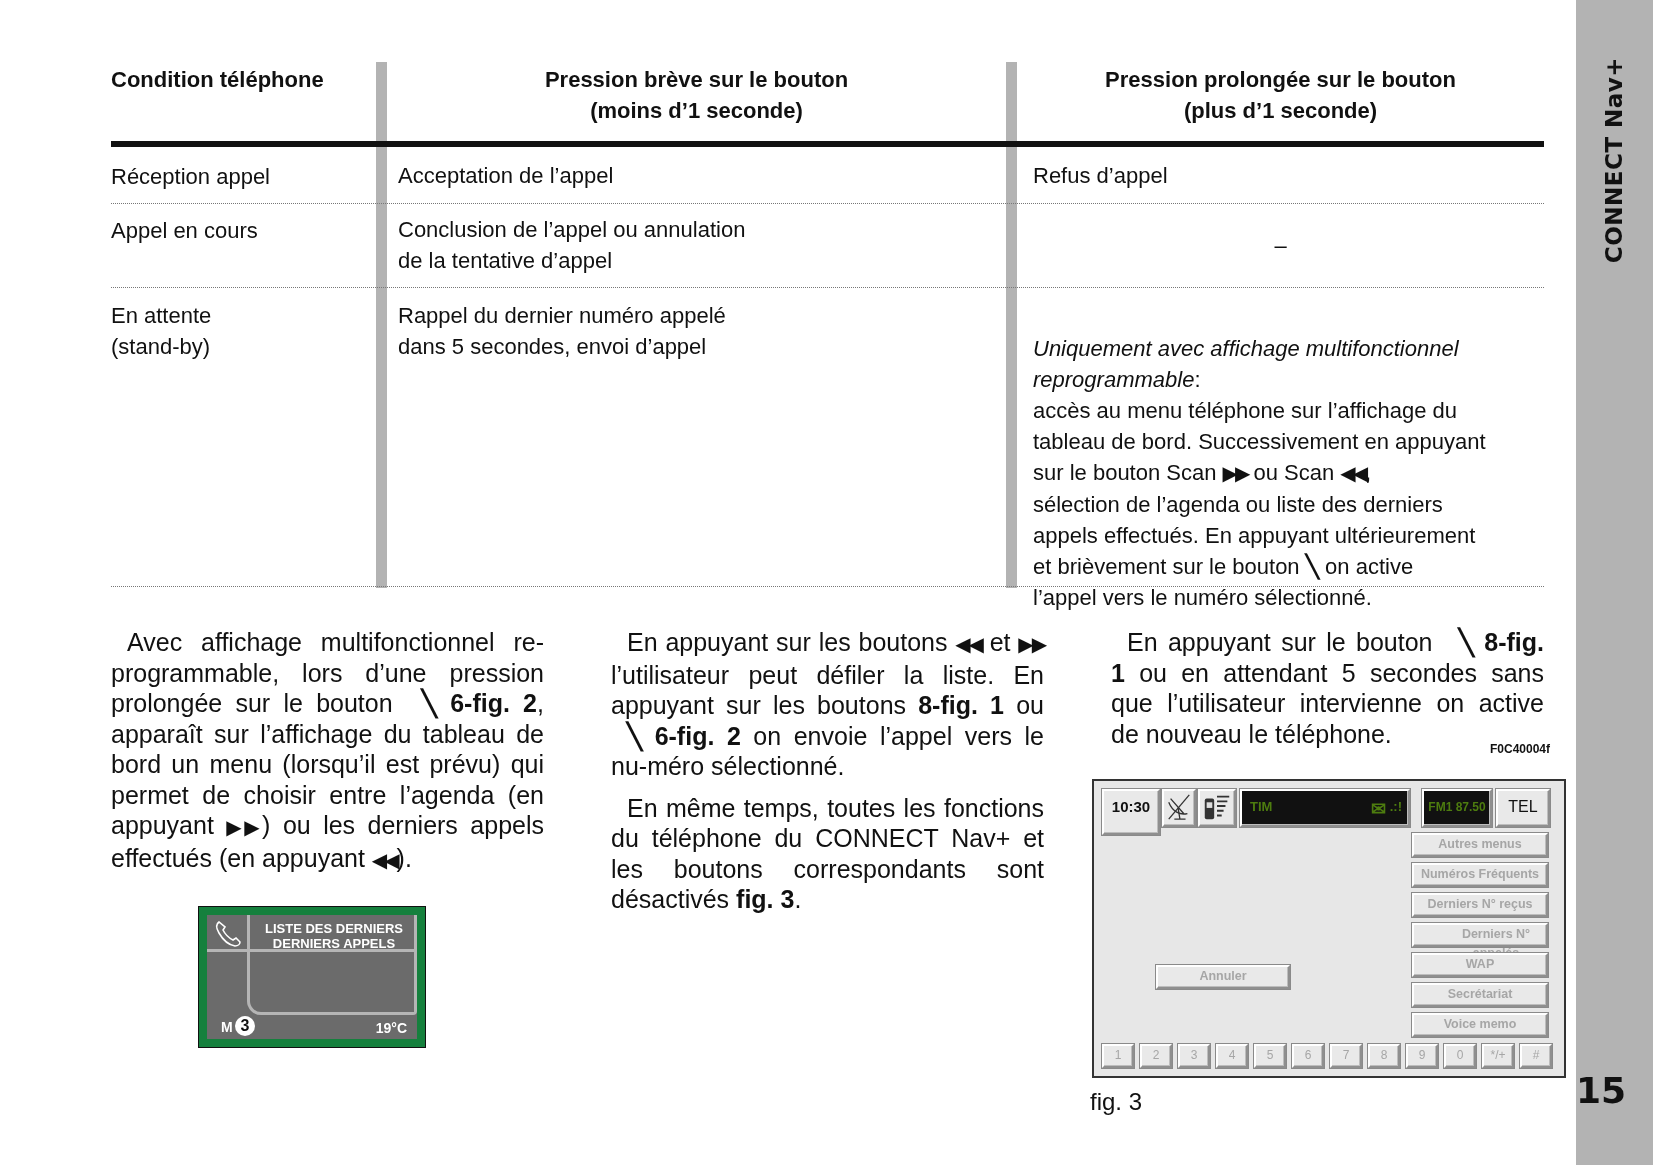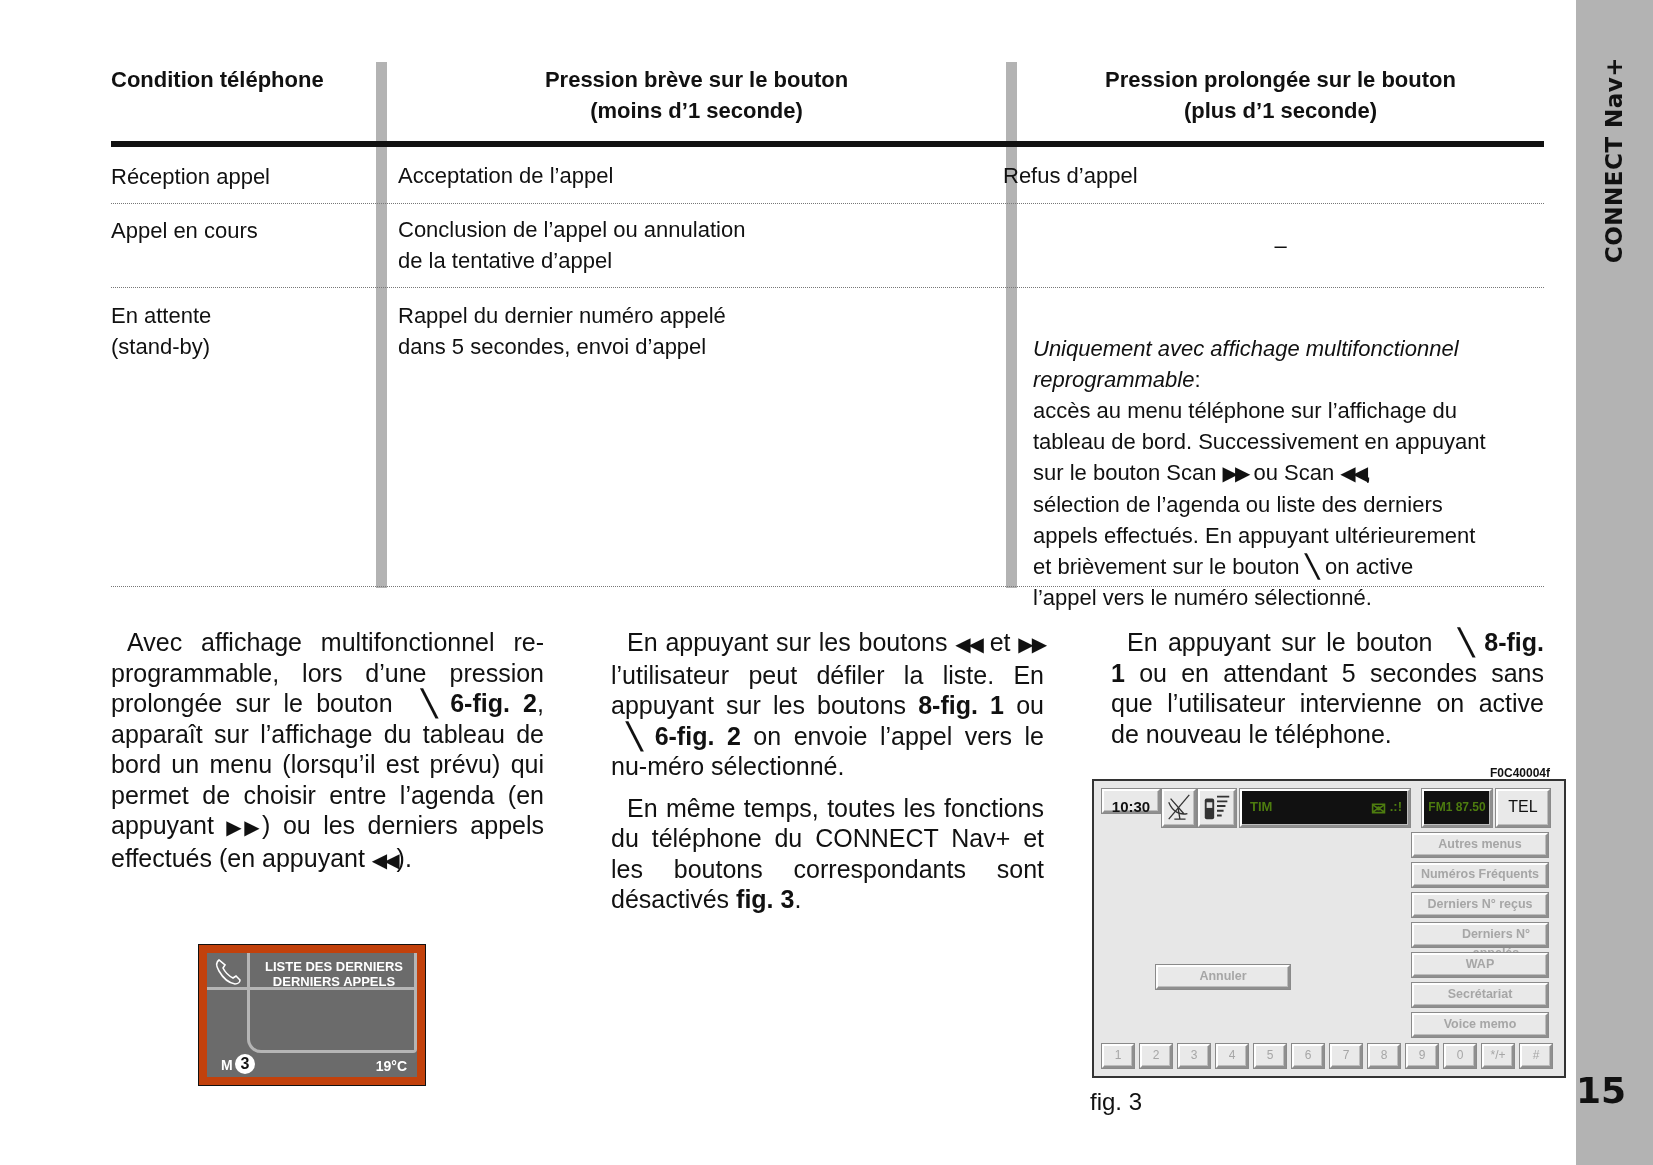--- a/index.html
+++ b/index.html
@@ -24,36 +24,36 @@
   .italic { font-style:italic;margin-top:35px; }
 
   
   .para { font-family:"Liberation Sans", sans-serif; font-size:25px; line-height:30.5px; text-align:justify; }
   .para p { margin:0 0 11px 0; text-indent:16px; }
   b { font-weight:bold; }
   .sym { font-size:20px; letter-spacing:-3px; }
   .phone { display:inline-block; font-weight:bold; }
 
   
-  .fig2 { left:198px; top:906px; width:226px; height:140px; border:1.5px solid #111; background:#c2410c;margin-top:38px; }
+  .fig2 { left:198px; top:906px; width:226px; height:140px; border:1.5px solid #111; background:#15803d; }
   .fig2-inner { position:absolute; left:8px; top:8px; width:210px; height:124px; background:#6b6b6b; }
   .fig2-title { position:absolute; left:44px; top:6px; width:166px; text-align:center; color:#fff; font-weight:bold;
        font-size:13px; line-height:15px; font-family:"Liberation Sans", sans-serif; }
   .fig2-hline { position:absolute; left:0; top:34px; width:42px; height:3px; background:#b5b5b5; }
   .fig2-frame { position:absolute; left:40px; top:0; width:164px; height:97px; border-left:3px solid #b5b5b5;
        border-bottom:3px solid #b5b5b5; border-right:3px solid #b5b5b5; border-bottom-left-radius:14px; border-bottom-right-radius:4px; }
   .fig2-frame-top { position:absolute; left:43px; top:34px; width:164px; height:3px; background:#b5b5b5; }
   .fig2-m { position:absolute; left:14px; top:104px; color:#fff; font-weight:bold; font-size:14px; font-family:"Liberation Sans", sans-serif; }
   .fig2-circle { position:absolute; left:28px; top:101px; width:20px; height:20px; border-radius:50%; background:#fff; color:#111;
        text-align:center; font-weight:bold; font-size:16px; line-height:20px; font-family:"Liberation Sans", sans-serif; }
   .fig2-temp { position:absolute; right:10px; top:105px; color:#fff; font-weight:bold; font-size:14px; font-family:"Liberation Sans", sans-serif; }
   .fig2-phone { position:absolute; left:6px; top:4px; width:30px; height:30px; color:#fff; }
 
   
-  .fig3-code { left:1490px; top:766px; font-size:12px; font-weight:bold; font-family:"Liberation Sans", sans-serif; }
+  .fig3-code { left:1490px; top:742px; font-size:12px; font-weight:bold; font-family:"Liberation Sans", sans-serif; }
   .fig3 { left:1092px; top:779px; width:470px; height:295px; border:2px solid #333; background:#e7e7e7; }
   .bev { position:absolute; background:#e9e9e9; border-top:2px solid #fff; border-left:2px solid #fff;
          border-right:2px solid #8f8f8f; border-bottom:2px solid #8f8f8f; box-shadow: inset -1px -1px 0 #bdbdbd, 0 0 0 1px #8a8a8a;
          font-family:"Liberation Sans", sans-serif; font-weight:bold; text-align:center; box-sizing:border-box; }
   .bev.dark { background:#111; color:#4d7c0f; }
   .bev.menu { color:#a6a6a6; font-size:12.5px; line-height:19px; }
   .bev.key { color:#a6a6a6; font-size:12px; line-height:18px; font-weight:normal; }
   .fig3-label { left:1090px; top:1088px; font-size:24px; font-family:"Liberation Sans", sans-serif; }
 </style>
 </head>
@@ -77,21 +77,21 @@
   </div>
   <div class="th" style="left:906px; width:527px; text-align:center;">
     <div>Pression prolongée sur le bouton</div>
     <div>(plus d’1 seconde)</div>
   </div>
 
   <div class="thick"></div>
 
   <div class="td" style="left:0; top:99px;">Réception appel</div>
   <div class="td" style="left:287px; top:98px;">Acceptation de l’appel</div>
-  <div class="td" style="left:892px; top:98px;">Refus d’appel</div>
+  <div class="td" style="left:922px; top:98px;">Refus d’appel</div>
   <div class="dotted" style="top:141px;"></div>
 
   <div class="td" style="left:0; top:153px;">Appel en cours</div>
   <div class="td" style="left:287px; top:152px;">
     <div>Conclusion de l’appel ou annulation</div>
     <div>de la tentative d’appel</div>
   </div>
   <div class="td" style="left:906px; width:527px; top:168px; text-align:center;">–</div>
   <div class="dotted" style="top:225px;"></div>
 
@@ -144,21 +144,21 @@
   <p><span>En même temps, toutes les fonctions du téléphone du CONNECT Nav+ et les boutons correspondants sont désactivés </span><b>fig. 3</b><span>.</span></p>
 </div>
 
 <div class="abs para" style="left:1111px; top:627px; width:433px;">
   <p><span>En appuyant sur le bouton </span><span class="phone">╲</span> <b>8-fig. 1</b><span> ou en attendant 5 secondes sans que l’utilisateur intervienne on active de nouveau le téléphone.</span></p>
 </div>
 
 <div class="abs fig3-code">F0C40004f</div>
 <div class="abs fig3">
 
-  <div class="bev" style="left:8px; top:8px; width:58px; height:24px; font-size:15px; line-height:32px;">10:30</div>
+  <div class="bev" style="left:8px; top:8px; width:58px; height:46px; font-size:15px; line-height:32px;">10:30</div>
   <div class="bev" style="left:68px; top:8px; width:34px; height:38px;">
     <svg viewBox="0 0 30 34" width="28" height="32">
       <path d="M6 8 L20 24 M4 12 C8 22 16 26 24 24" stroke="#333" fill="none" stroke-width="1.4"></path>
       <path d="M14 18 L16 30 M10 30 L22 30" stroke="#333" fill="none" stroke-width="1.4"></path>
       <path d="M4 30 L26 4" stroke="#333" stroke-width="1.4"></path>
     </svg>
   </div>
   <div class="bev" style="left:104px; top:8px; width:38px; height:38px;">
     <svg viewBox="0 0 34 34" width="32" height="32">
       <rect x="4" y="8" width="10" height="22" rx="2" fill="#333"></rect>

